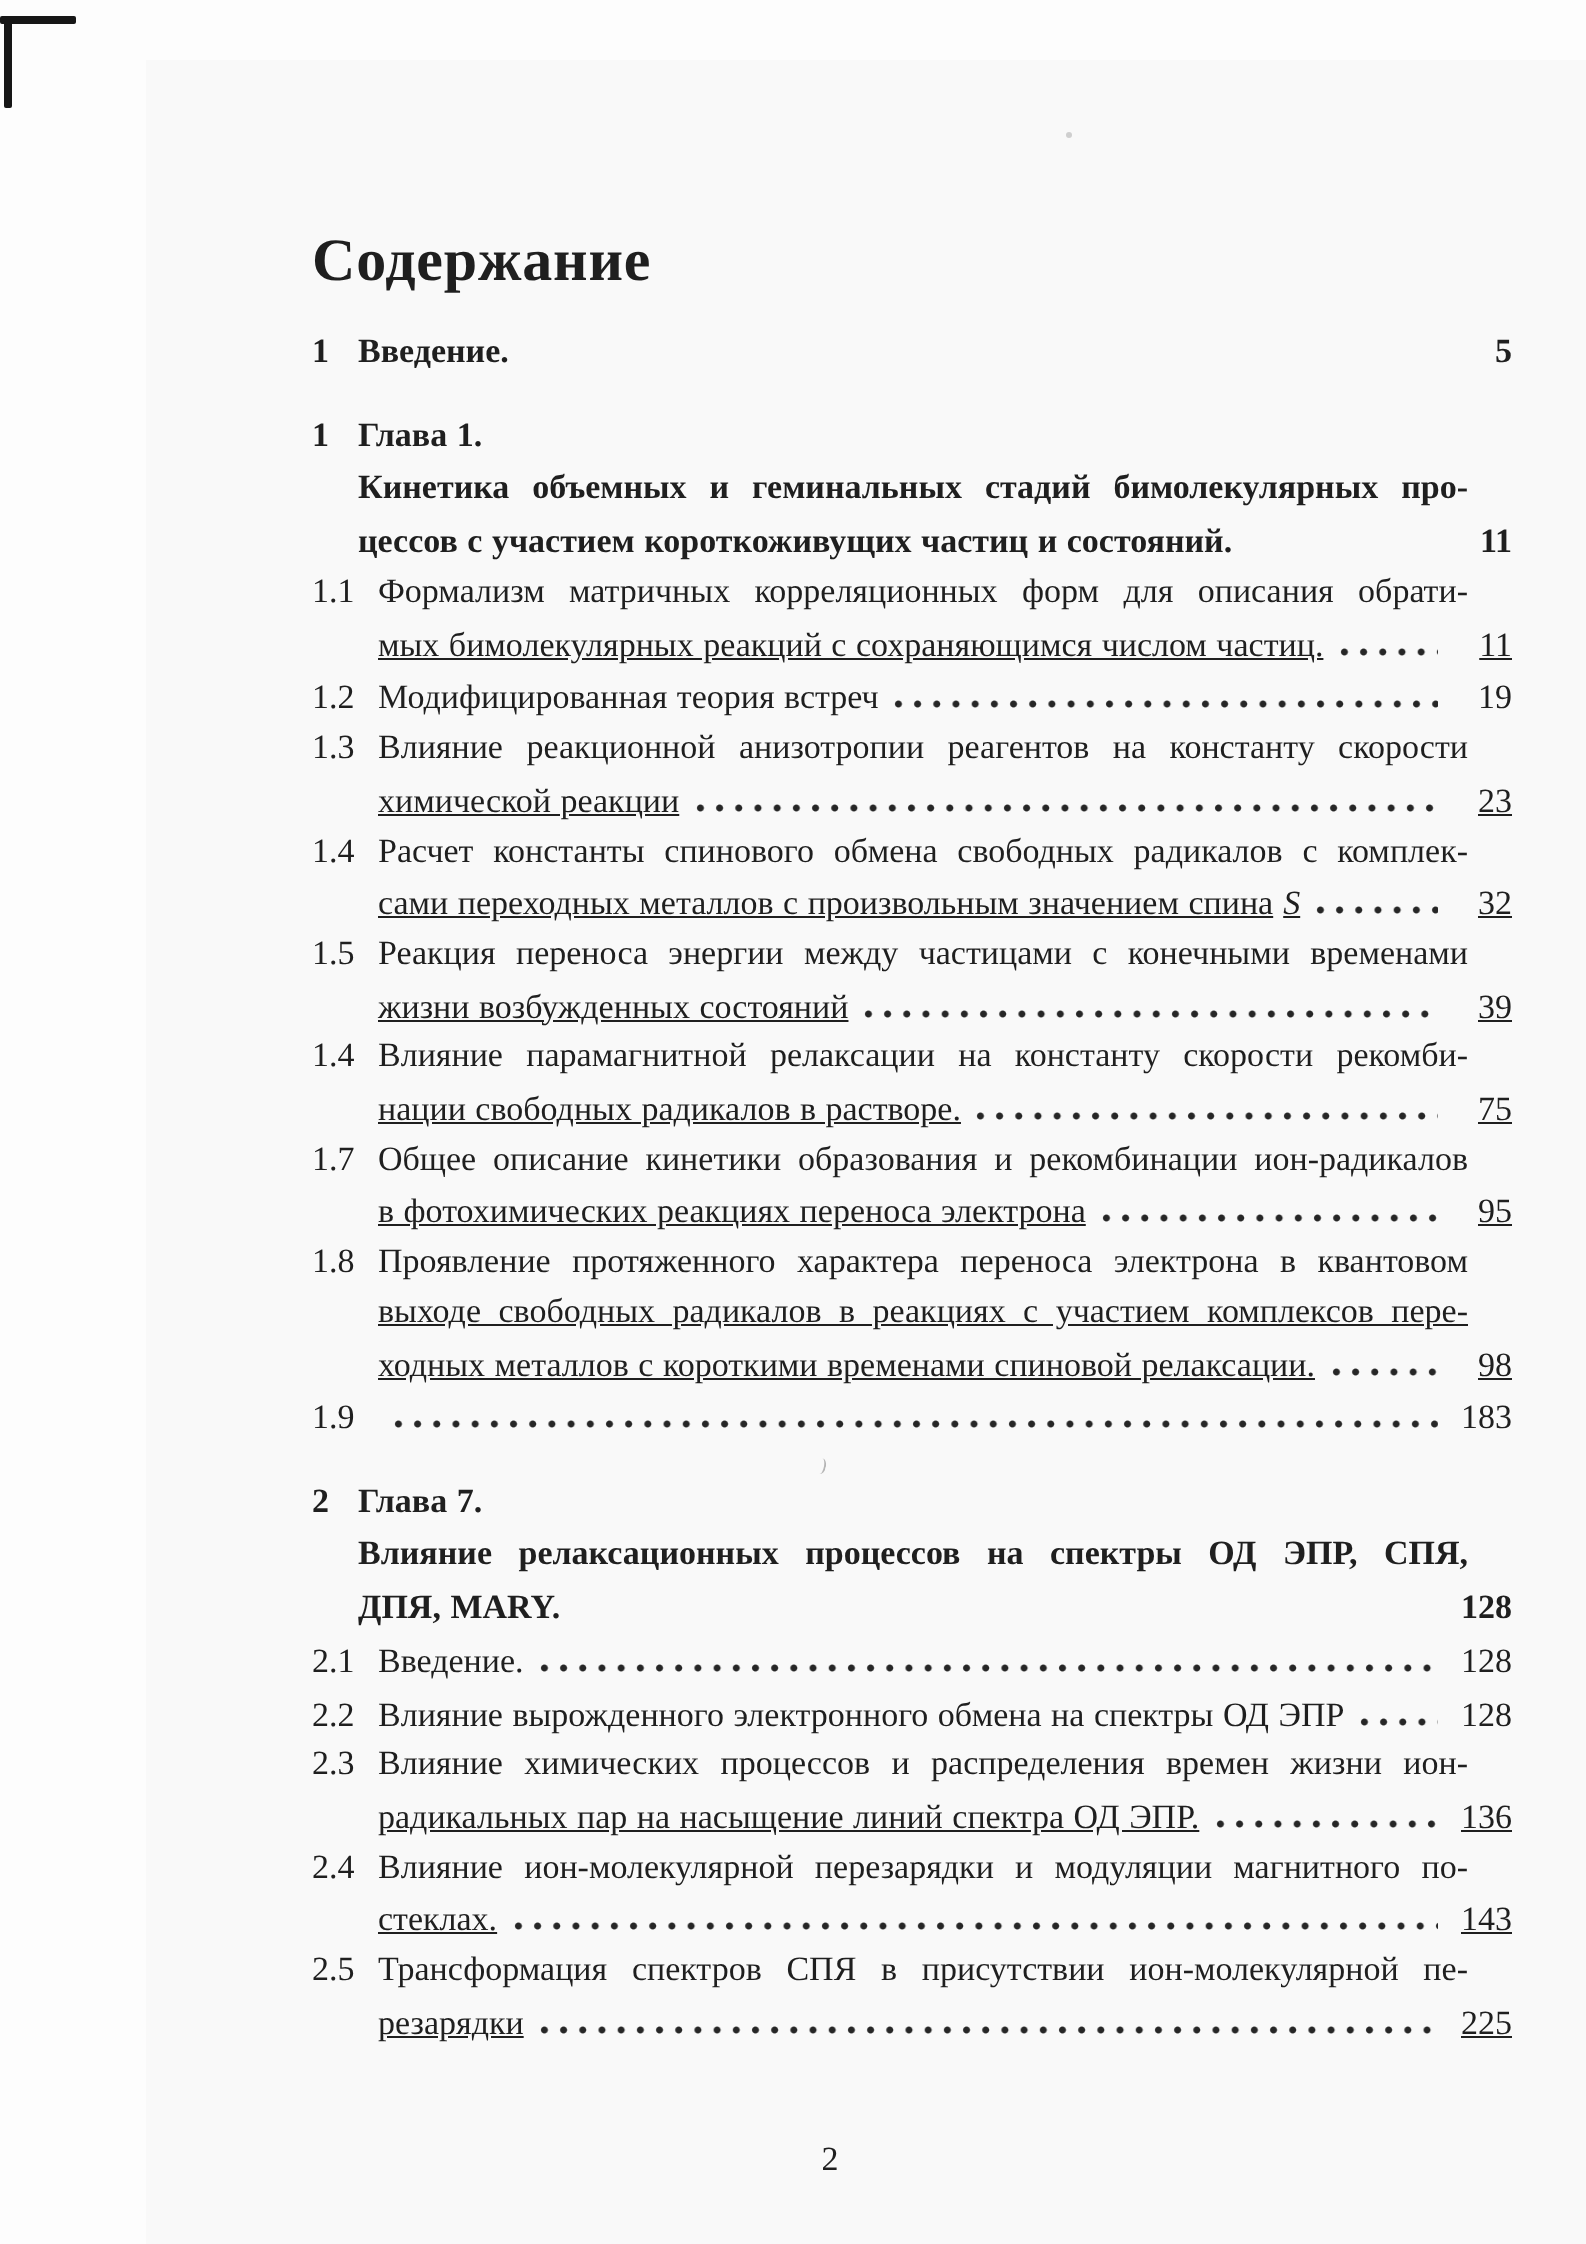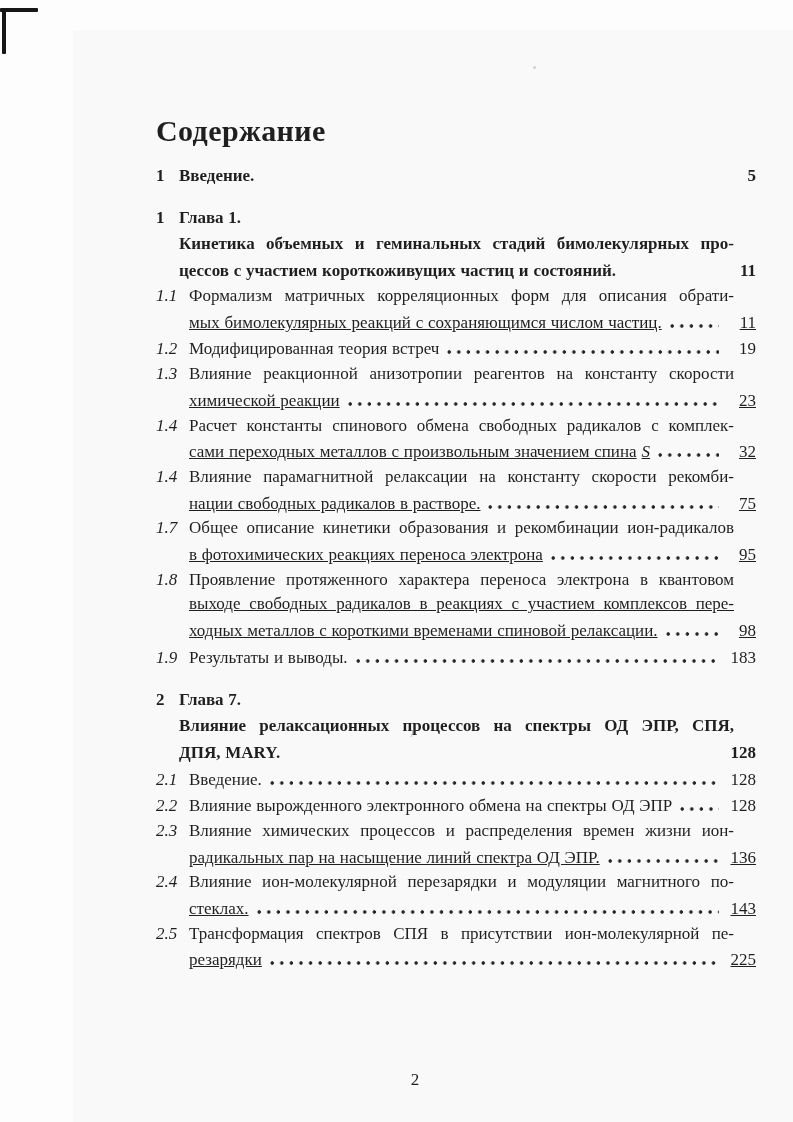--- a/index.html
+++ b/index.html
@@ -14,21 +14,21 @@
   .speck1{position:absolute;left:408px;top:729px;width:4px;height:8px;border-right:1.4px solid #b5b5b5;border-radius:50%;transform:rotate(10deg);}
   .speck2{position:absolute;left:533px;top:66px;width:3px;height:3px;background:#cfcfcf;border-radius:50%;}
   .content{position:absolute;left:131px;top:116px;width:600px;margin-left:25px;}
   .title{font-size:30px;line-height:30px;font-weight:bold;letter-spacing:.4px;margin:0 0 16px 0;}
   .entry{font-size:17px;word-spacing:.5px;}
   .entry.chapter{font-weight:bold;line-height:26px;}
   .entry.section{line-height:24.7px;}
   .gap{margin-top:16px;}
   .row{display:flex;align-items:baseline;}
   .num{flex:0 0 23px;}
-  .section .num{flex:0 0 33px;font-style:italic;}
+  .section .num{flex:0 0 33px;}
   .txt{white-space:nowrap;}
   .jl{text-align:justify;text-align-last:justify;padding-right:22px;}
   .row .jl{flex:1 1 auto;}
   .ind-c{margin-left:23px;}
   .ind-s{margin-left:33px;text-decoration:underline;}
   .leader{
     flex:1 1 auto;min-width:10px;height:19px;align-self:baseline;margin:0 9px 0 8px;
     background-image:radial-gradient(circle at 2.2px 17px,#262626 1.45px,rgba(0,0,0,0) 2px);
     background-size:9.6px 19px;background-repeat:repeat-x;
   }
@@ -111,20 +111,31 @@
       <div class="jl">Расчет константы спинового обмена свободных радикалов с комплек-</div>
     </div>
     <div class="row ind-s">
       <span class="txt">сами переходных металлов с произвольным значением спина</span>
       <i class="mvar">S</i>
       <span class="leader"></span>
       <span class="pg">32</span>
     </div>
   </div>
 
+  <div class="entry section">
+    <div class="row">
+      <span class="num">1.5</span>
+      <div class="jl">Реакция переноса энергии между частицами с конечными временами</div>
+    </div>
+    <div class="row ind-s">
+      <span class="txt">жизни возбужденных состояний</span>
+      <span class="leader"></span>
+      <span class="pg">39</span>
+    </div>
+  </div>
 
   <div class="entry section">
     <div class="row">
       <span class="num">1.4</span>
       <div class="jl">Влияние парамагнитной релаксации на константу скорости рекомби-</div>
     </div>
     <div class="row ind-s">
       <span class="txt">нации свободных радикалов в растворе.</span>
       <span class="leader"></span>
       <span class="pg">75</span>
@@ -152,21 +163,20 @@
     <div class="row ind-s">
       <span class="txt">ходных металлов с короткими временами спиновой релаксации.</span>
       <span class="leader"></span>
       <span class="pg">98</span>
     </div>
   </div>
 
   <div class="entry section">
     <div class="row">
       <span class="num">1.9</span>
-      <span class="txt">Результаты и выводы.</span>
       <span class="leader"></span>
       <span class="pg">183</span>
     </div>
   </div>
 
   <div class="entry chapter gap">
     <div class="row">
       <span class="num">2</span>
       <span class="txt">Глава 7.</span>
     </div>

